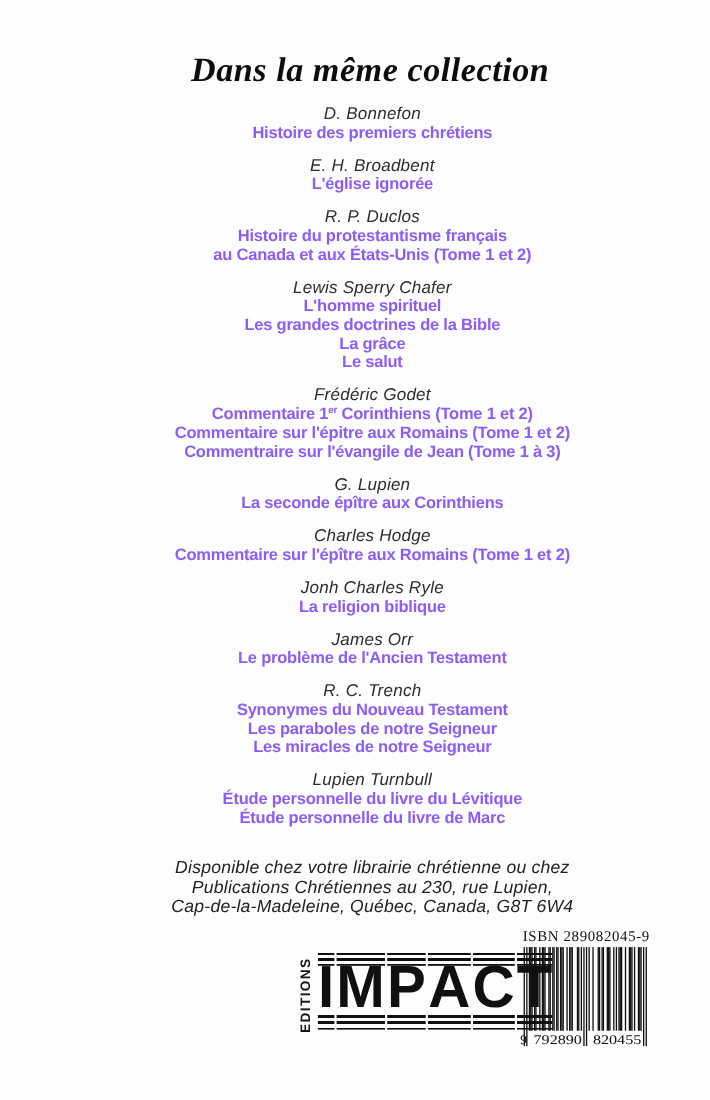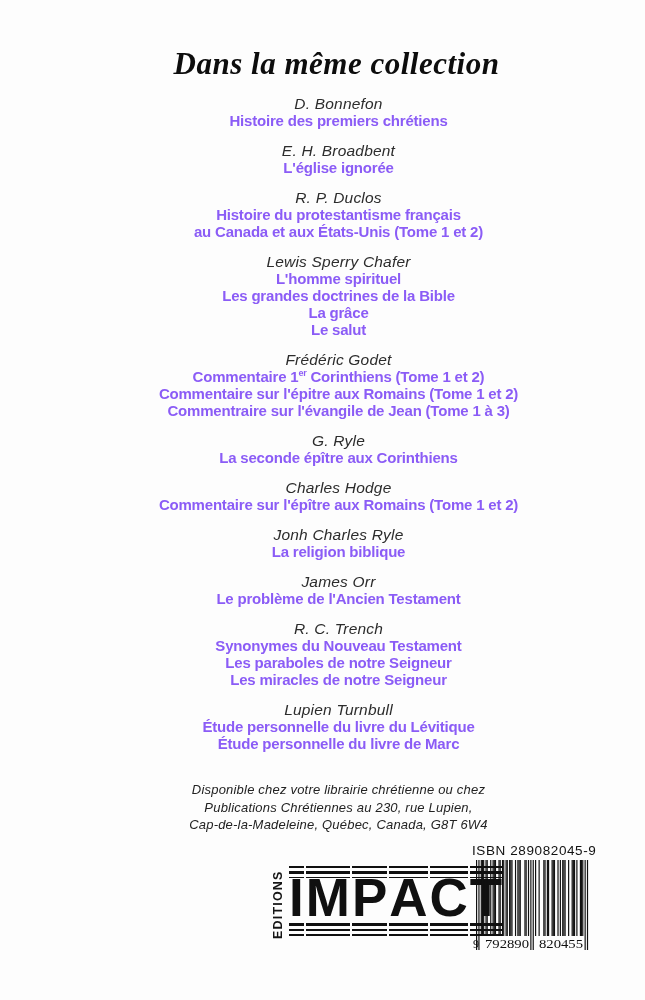--- a/index.html
+++ b/index.html
@@ -23,21 +23,21 @@
     font-style:italic;font-size:15.5px;line-height:17px;color:#2c2c2c;
     letter-spacing:0.2px;
     text-align:center;
   }
   .book-title{
     font-weight:bold;font-size:15px;line-height:17px;color:#8b5cf6;
     letter-spacing:-0.2px;
   }
   .book-title sup{font-size:60%;vertical-align:super;line-height:0;}
   .address{
-    margin-top:29px;font-style:italic;font-size:13px;line-height:17.5px;
+    margin-top:29px;font-style:italic;font-size:16px;line-height:17.5px;
     color:#222;letter-spacing:0.2px;
   }
   
   .logo{
     position:absolute;left:270px;top:866px;height:78px;
     display:flex;align-items:stretch;color:#101010;
   }
   .logo-vertical{
     writing-mode:vertical-rl;transform:rotate(180deg);
     font-weight:bold;font-size:12.5px;letter-spacing:1.2px;
@@ -59,21 +59,21 @@
     transform:scaleY(1.02);color:#101010;
   }
   .impact-letter::after{
     content:"";height:16px;
     background:repeating-linear-gradient(to bottom,#fdfdfd 0 3px,#101010 3px 5.6px);
     margin-top:3px;
   }
   
   .isbn-block{position:absolute;left:472px;top:843px;width:122px;}
   .isbn-label{
-    font-family:Liberation Sans, sans-serif;font-size:13.5px;color:#111;
+    font-family:Liberation Serif, serif;font-size:13.5px;color:#111;
     text-align:center;letter-spacing:0.6px;white-space:nowrap;
   }
   .barcode-svg{display:block;margin-top:2px;}
   .barcode-svg text{
     font-family:"Liberation Serif",serif;font-size:12px;fill:#111;
   }
 </style>
 </head>
 <body>
 
@@ -107,21 +107,21 @@
     </section>
 
     <section class="entry">
       <div class="author">Frédéric Godet</div>
       <div class="book-title"><span>Commentaire 1</span><sup>er</sup><span> Corinthiens (Tome 1 et 2)</span></div>
       <div class="book-title">Commentaire sur l'épitre aux Romains (Tome 1 et 2)</div>
       <div class="book-title">Commentraire sur l'évangile de Jean (Tome 1 à 3)</div>
     </section>
 
     <section class="entry">
-      <div class="author">G. Ryle</div>
+      <div class="author">G. Lupien</div>
       <div class="book-title">La seconde épître aux Corinthiens</div>
     </section>
 
     <section class="entry">
       <div class="author">Charles Hodge</div>
       <div class="book-title">Commentaire sur l'épître aux Romains (Tome 1 et 2)</div>
     </section>
 
     <section class="entry">
       <div class="author">Jonh Charles Ryle</div>

